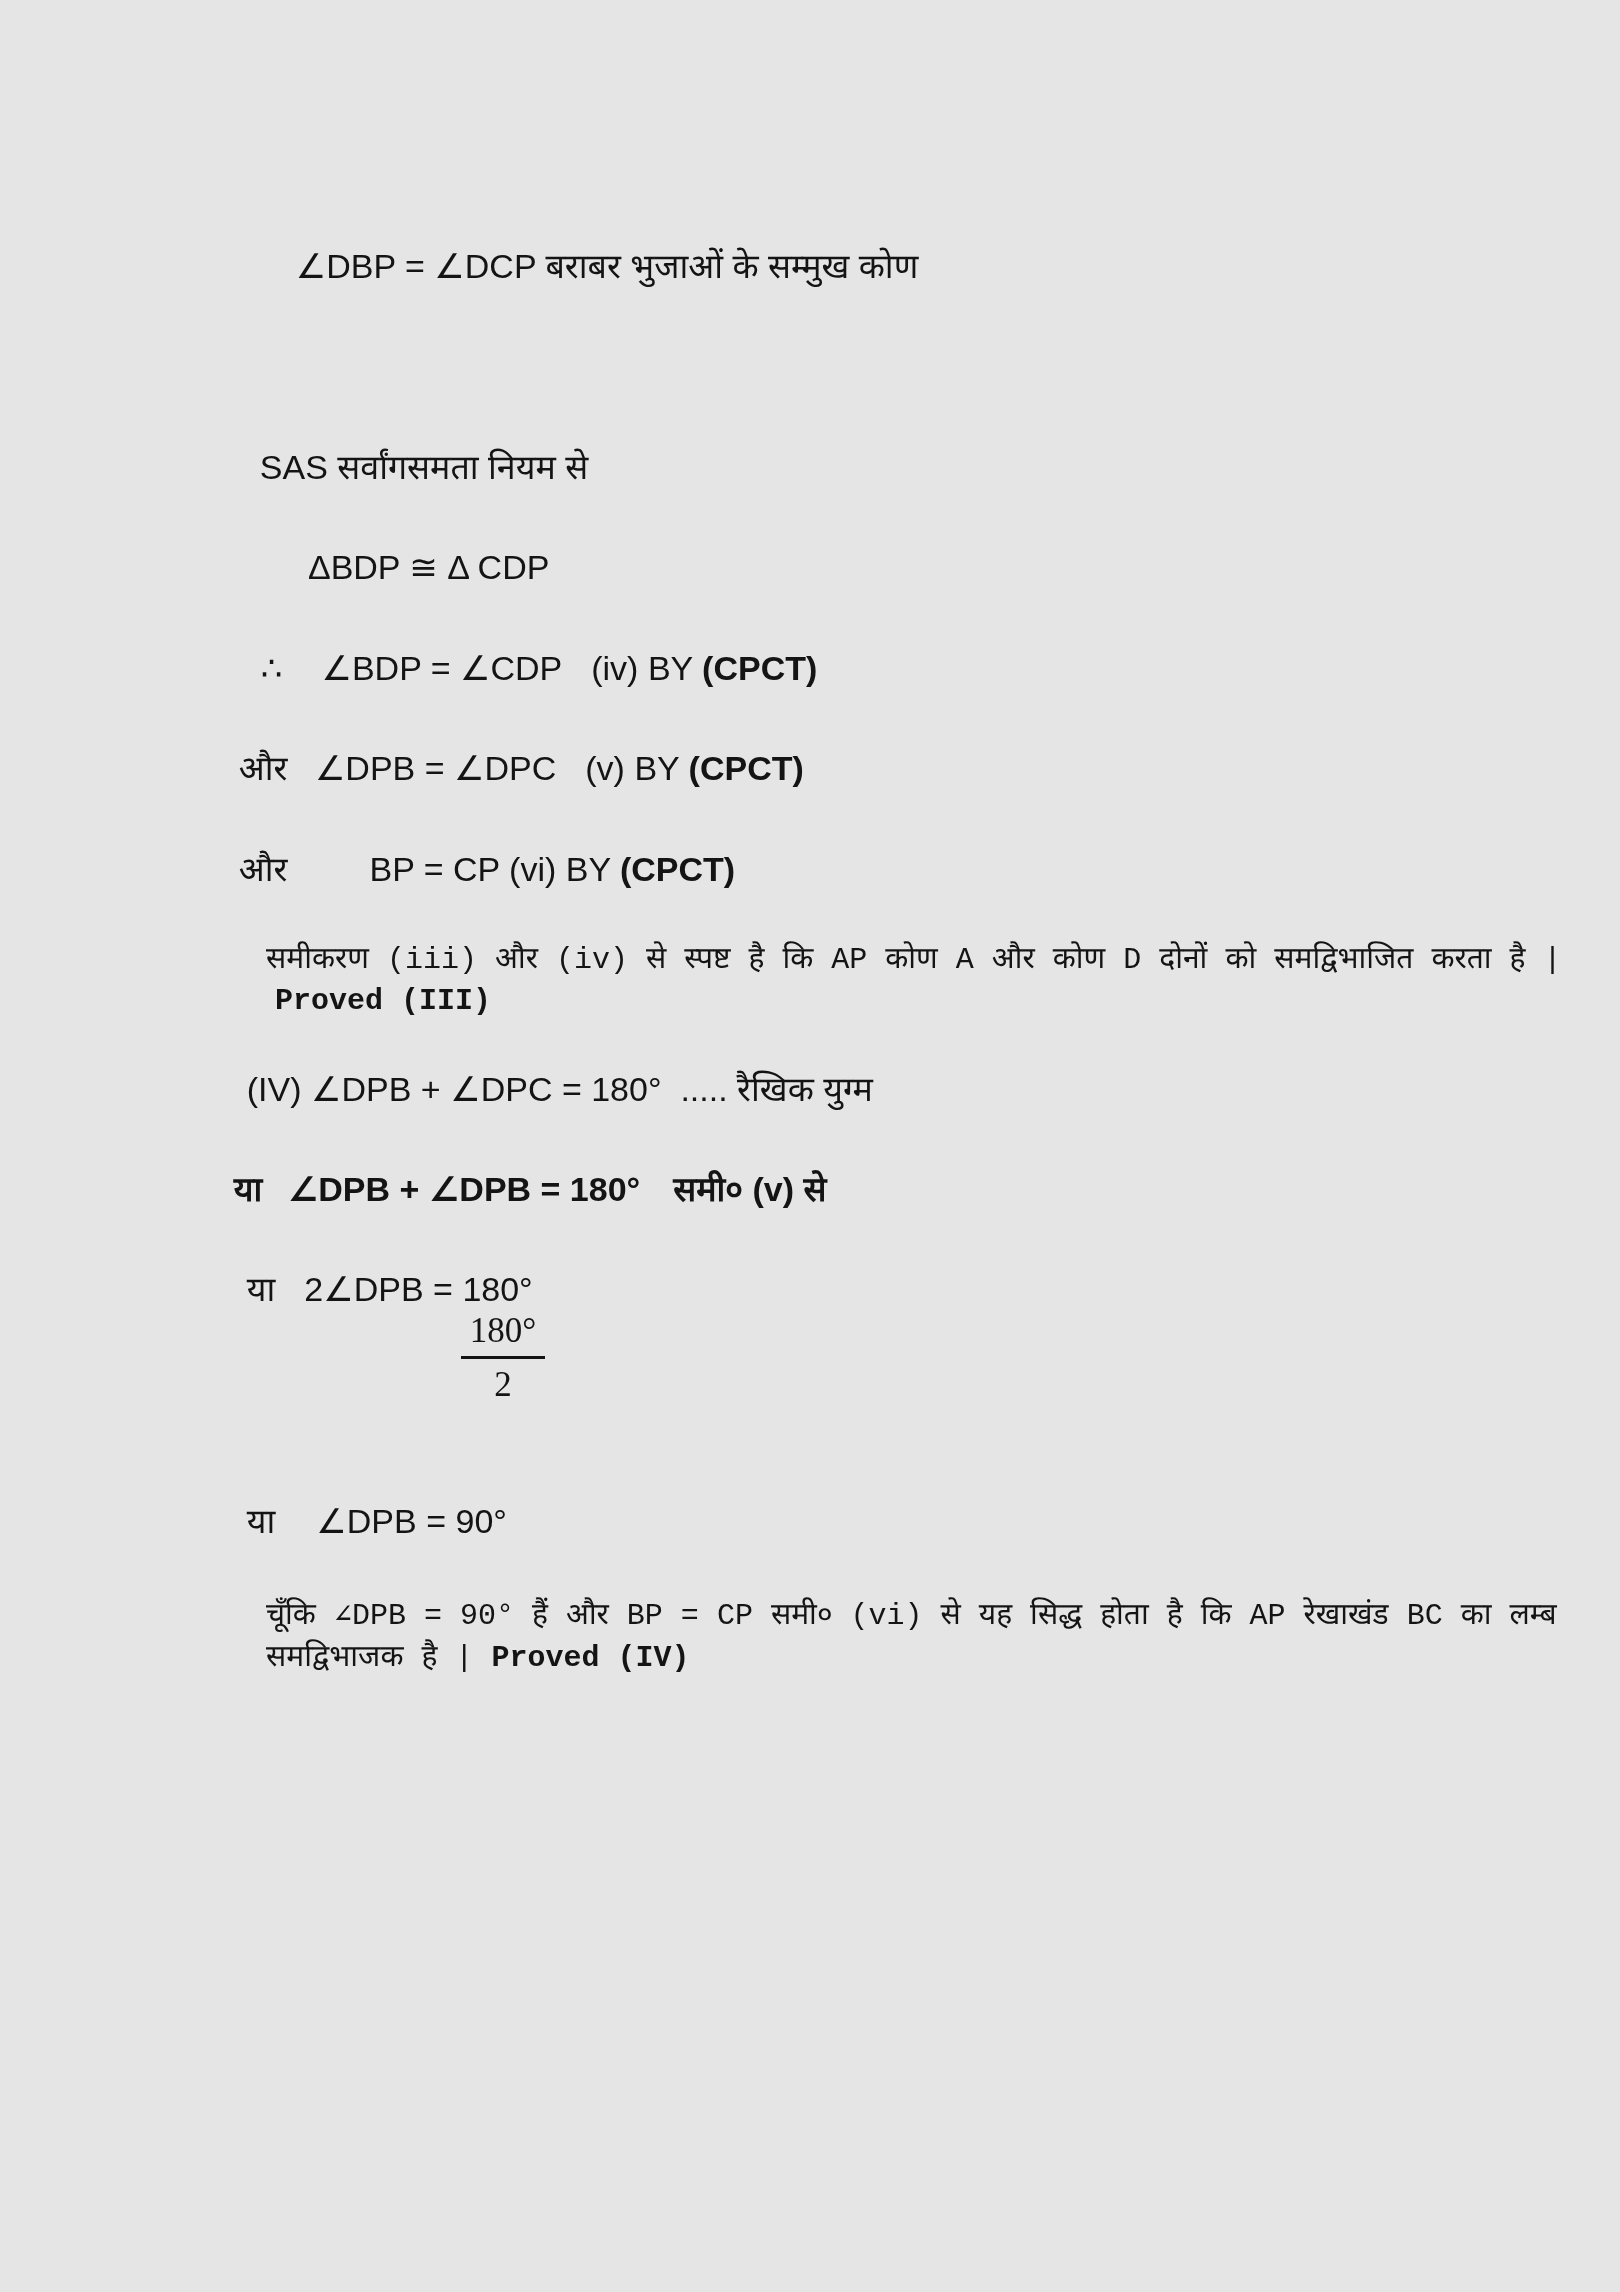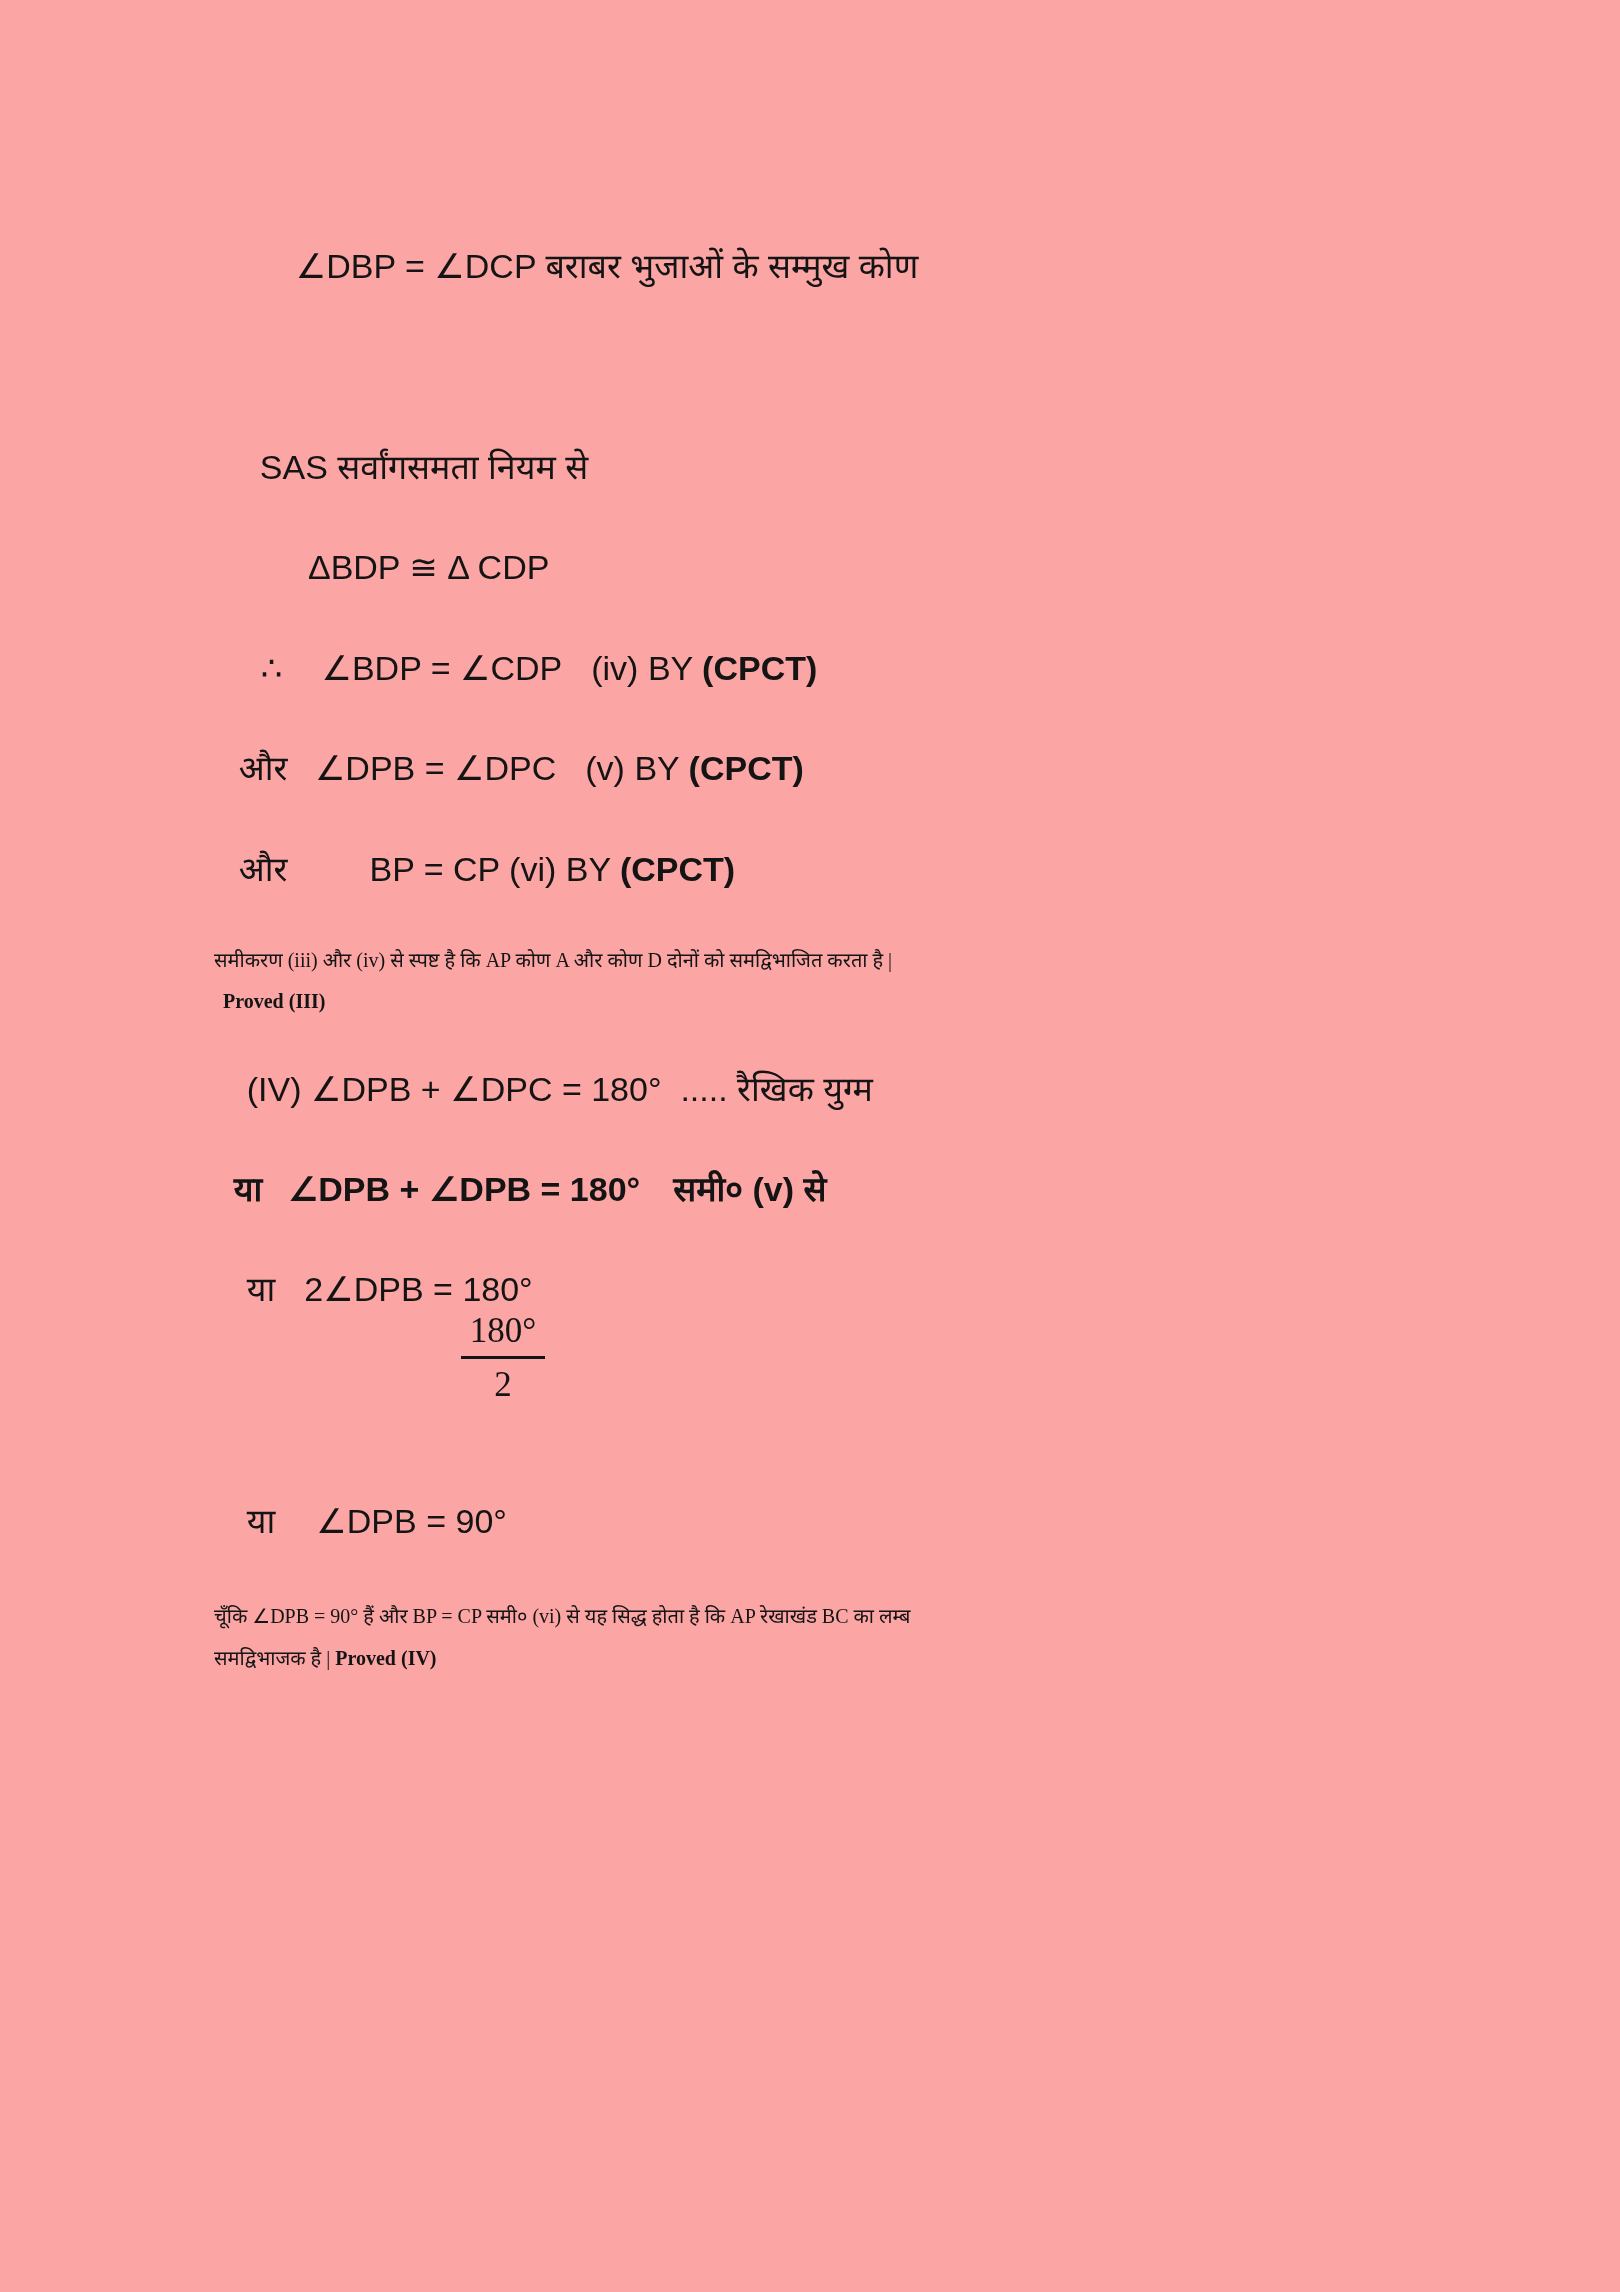--- a/index.html
+++ b/index.html
@@ -12,35 +12,35 @@
       height: 2293px;
       position: relative;
       overflow: hidden;
       color: #111111;
     }
     .page {
       position: absolute;
       left: 0; top: 0;
       width: 1620px;
       height: 2293px;
-      background: #fca5a5;
+      background: #e5e5e5;
     }
     .sans {
       position: absolute;
       font-family: "Liberation Sans", "DejaVu Sans", sans-serif;
       font-size: 34px;
       line-height: 43px;
       white-space: pre;
       color: #141414;
     }
     .sans .b { font-weight: bold; }
     .serif {
       position: absolute;
-      font-family: Liberation Serif, serif;
-      font-size: 20px;
+      font-family: Liberation Mono, monospace;
+      font-size: 30px;
       line-height: 41px;
       white-space: pre;
       color: #141414;
     }
     .serif .b { font-weight: bold; }
     .gap { display: inline-block; }
     .frac {
       position: absolute;
       display: inline-flex;
       flex-direction: column;

